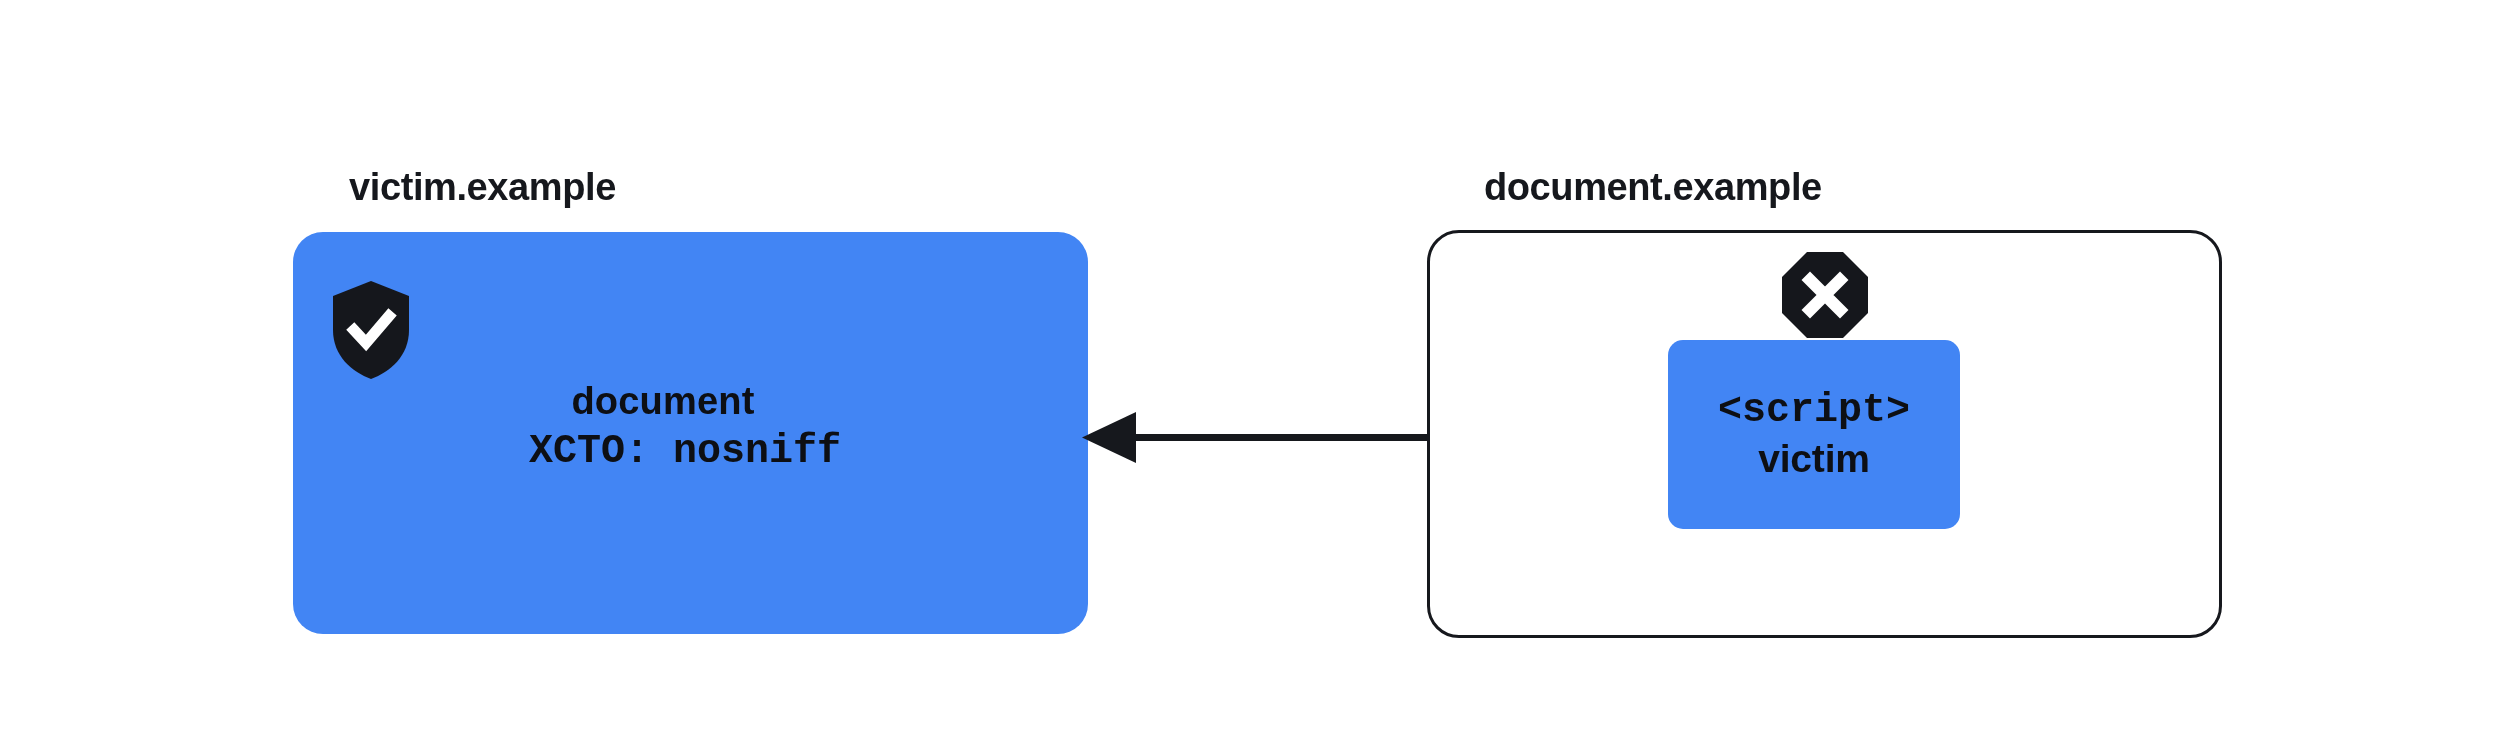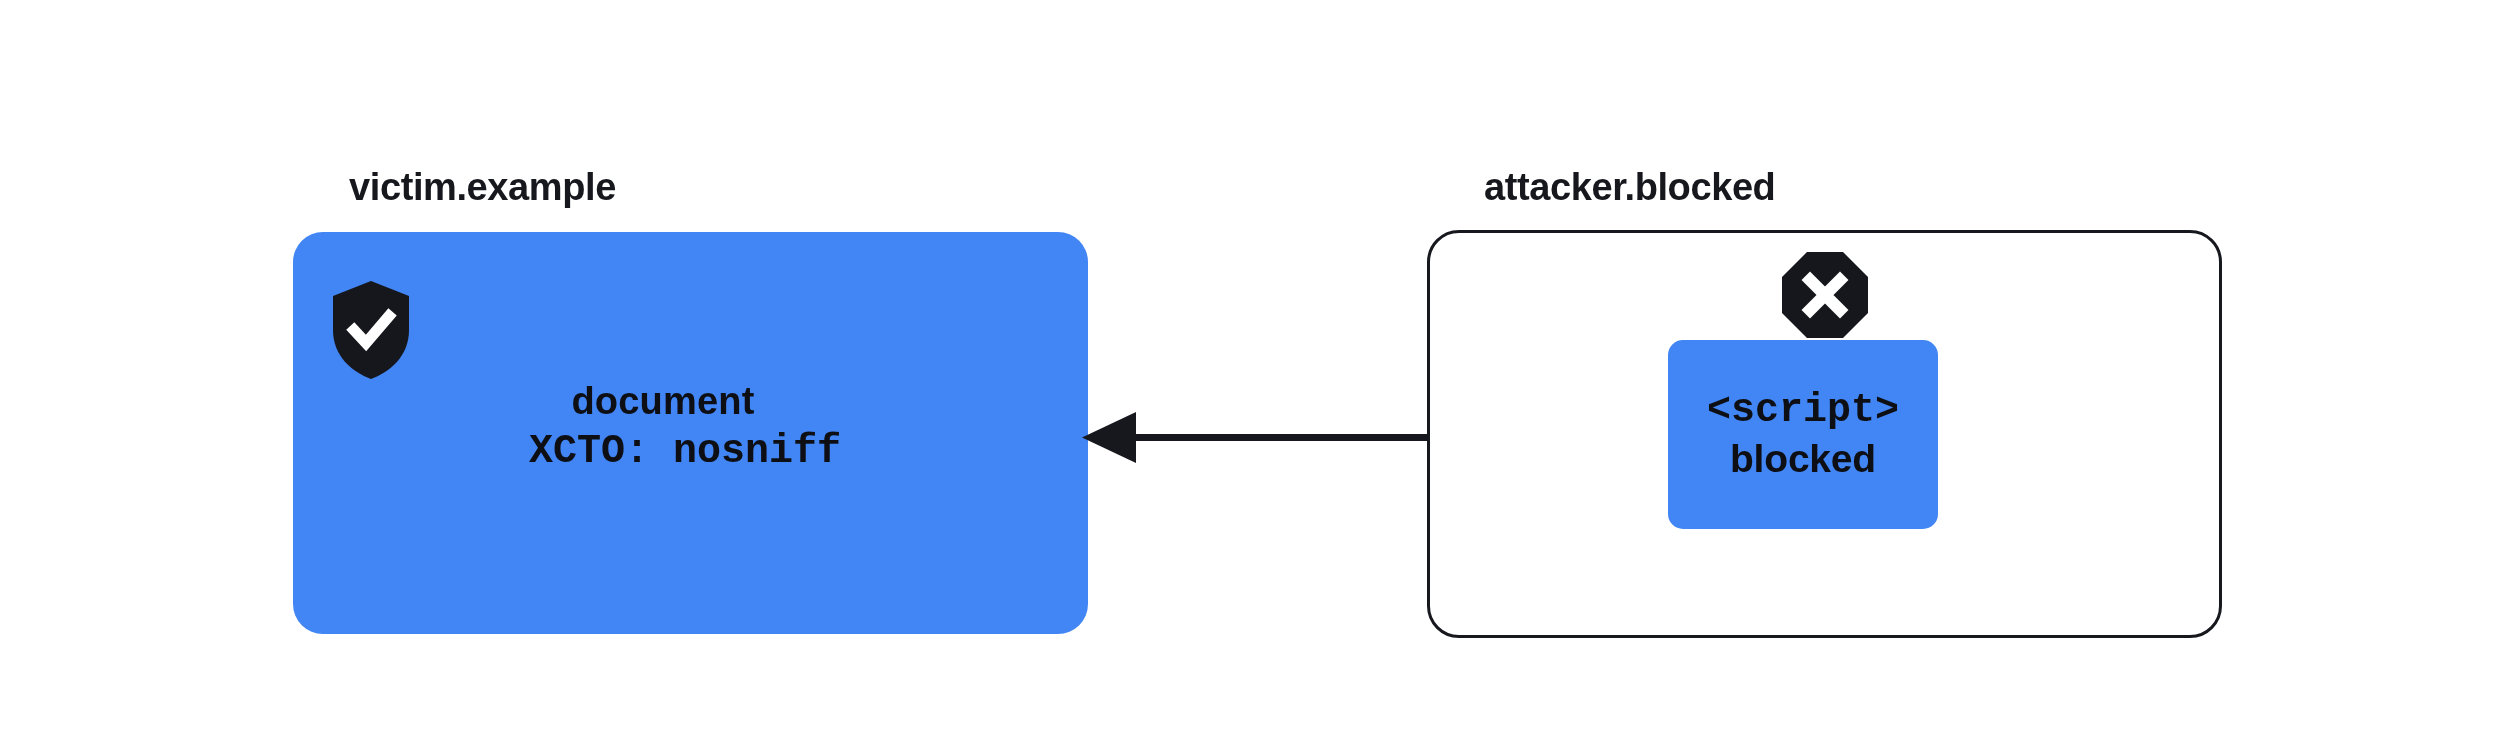--- a/index.html
+++ b/index.html
@@ -107,21 +107,21 @@
     top: 251px;
     width: 88px;
     height: 88px;
   }
 
   
   #script-chip {
     position: absolute;
     left: 1668px;
     top: 340px;
-    width: 270px;
+    width: 292px;
     height: 189px;
     background: #4285f4;
     border-radius: 15px;
     box-sizing: border-box;
     display: flex;
     flex-direction: column;
     align-items: center;
     justify-content: center;
     color: #0d0f14;
   }
@@ -168,27 +168,27 @@
   <div id="victim-text">
     <span id="doc-line">document</span>
     <span id="xcto-line">XCTO: nosniff</span>
   </div>
 
   <svg id="request-arrow" viewBox="0 0 620 76" xmlns="http://www.w3.org/2000/svg">
     <line x1="615" y1="37.5" x2="66" y2="37.5" stroke="#16181d" stroke-width="7"></line>
     <polygon points="12,37.5 66,12 66,63" fill="#16181d"></polygon>
   </svg>
 
-  <div class="origin-label" id="attacker-label">attacker.blocked</div>
+  <div class="origin-label" id="attacker-label">document.example</div>
 
   <div id="attacker-frame"></div>
 
   <svg id="blocked-icon" viewBox="0 0 88 88" xmlns="http://www.w3.org/2000/svg">
     <polygon points="26,1 62,1 87,26 87,62 62,87 26,87 1,62 1,26" fill="#15171c"></polygon>
     <path d="M29 29 L59 59 M59 29 L29 59" stroke="#ffffff" stroke-width="12" stroke-linecap="square"></path>
   </svg>
 
   <div id="script-chip">
     <span id="script-tag">&lt;script&gt;</span>
-    <span id="script-state">blocked</span>
+    <span id="script-state">victim</span>
   </div>
 
 </div>
 
 </body></html>

